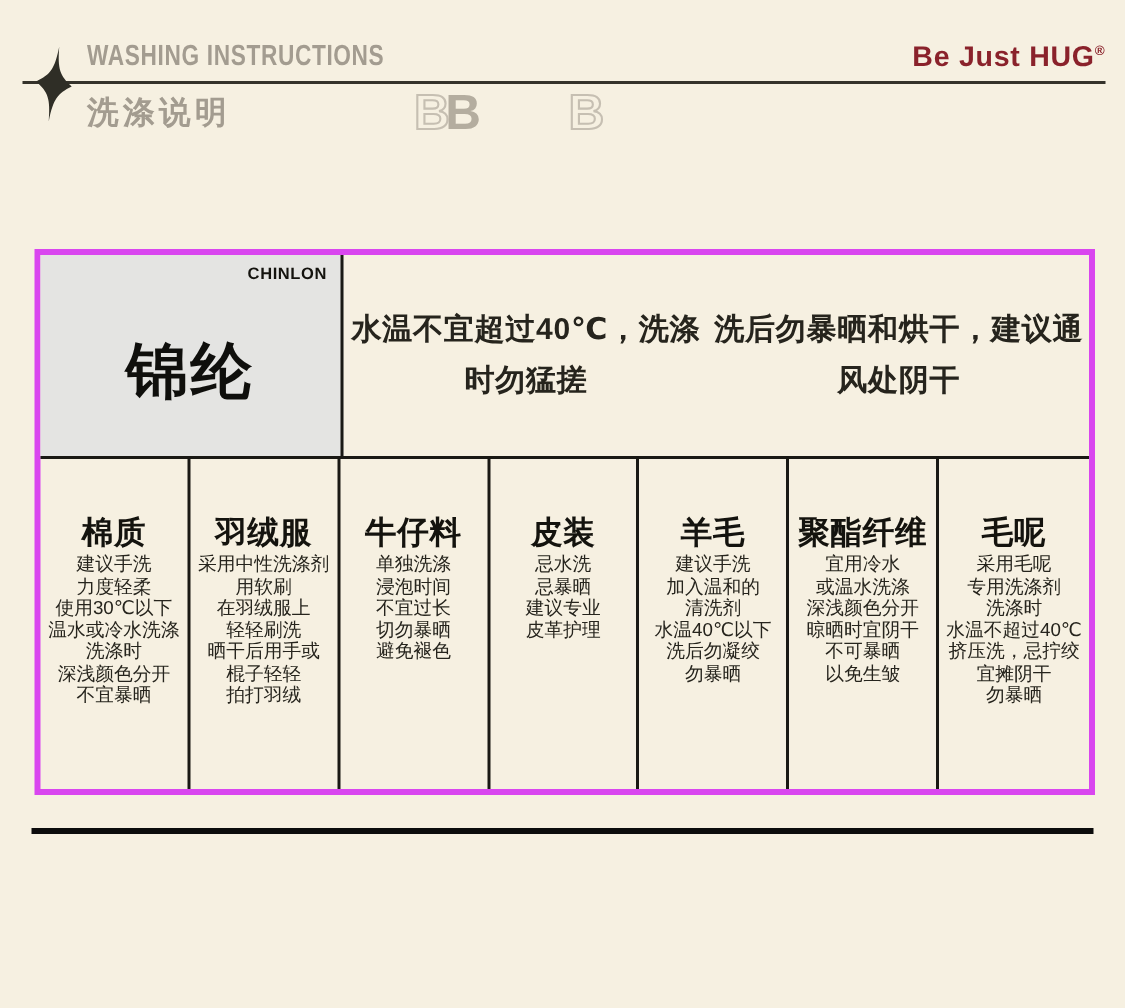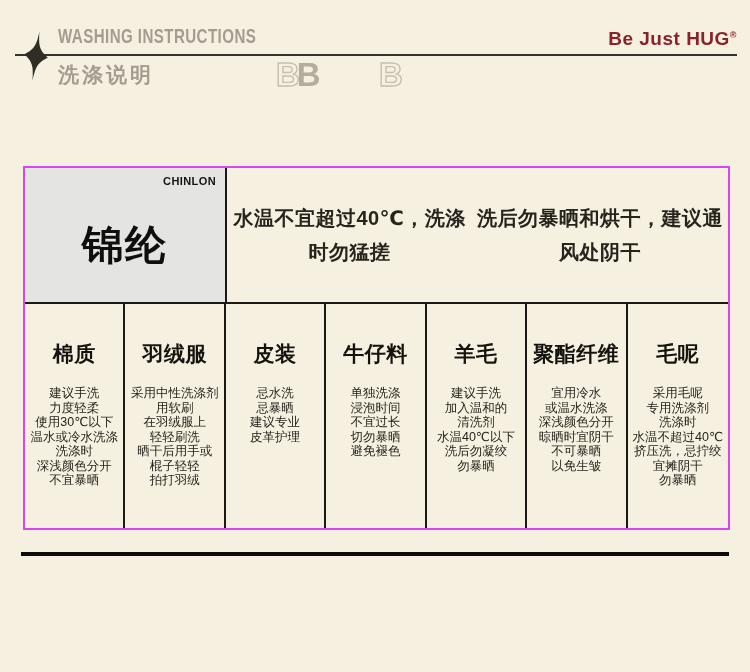--- a/index.html
+++ b/index.html
@@ -53,21 +53,21 @@
   .brand{
     position:absolute;right:13px;top:28px;
     font-size:19px;font-weight:800;color:#8a222b;
     letter-spacing:.5px;white-space:nowrap;
   }
   .brand sup{font-size:9px;font-weight:700;}
 
   
   .wash-table{
     position:absolute;left:23px;top:166px;width:707px;height:364px;
-    border:2px solid #d946ef;box-sizing:border-box;
+    border:4px solid #d946ef;box-sizing:border-box;
     display:flex;flex-direction:column;
   }
   .row1{
     height:136px;flex:0 0 136px;display:flex;
     border-bottom:2px solid #1a1914;box-sizing:border-box;
   }
   .cell-fabric{
     width:202px;flex:0 0 202px;background:#e4e4e2;
     border-right:2px solid #1a1914;box-sizing:border-box;
     position:relative;display:flex;align-items:center;justify-content:center;
@@ -89,21 +89,21 @@
   .row2{
     flex:1;display:grid;grid-template-columns:repeat(7,1fr);
   }
   .care-col{
     border-right:2px solid #1a1914;box-sizing:border-box;
     padding-top:38px;text-align:center;
   }
   .care-col:last-child{border-right:none;}
   .care-title{
     font-size:21px;font-weight:700;color:#14130e;
-    line-height:24px;margin-bottom:20px;letter-spacing:.5px;
+    line-height:24px;margin-bottom:1px;letter-spacing:.5px;
   }
   .care-line{
     font-size:12.5px;line-height:14.5px;color:#26241d;font-weight:500;
     white-space:nowrap;
   }
 
   .bottom-rule{
     position:absolute;left:21px;top:552px;width:708px;height:4px;
     background:#0c0c0c;
   }
@@ -161,37 +161,37 @@
             <div class="care-line">用软刷</div>
             <div class="care-line">在羽绒服上</div>
             <div class="care-line">轻轻刷洗</div>
             <div class="care-line">晒干后用手或</div>
             <div class="care-line">棍子轻轻</div>
             <div class="care-line">拍打羽绒</div>
           </div>
   </div>
 
   <div class="care-col">
-    <div class="care-title">皮装</div>
-    <div class="care-lines">
-            <div class="care-line">忌水洗</div>
-            <div class="care-line">忌暴晒</div>
-            <div class="care-line">建议专业</div>
-            <div class="care-line">皮革护理</div>
-          </div>
-  </div>
-
-  <div class="care-col">
     <div class="care-title">牛仔料</div>
     <div class="care-lines">
             <div class="care-line">单独洗涤</div>
             <div class="care-line">浸泡时间</div>
             <div class="care-line">不宜过长</div>
             <div class="care-line">切勿暴晒</div>
             <div class="care-line">避免褪色</div>
+          </div>
+  </div>
+
+  <div class="care-col">
+    <div class="care-title">皮装</div>
+    <div class="care-lines">
+            <div class="care-line">忌水洗</div>
+            <div class="care-line">忌暴晒</div>
+            <div class="care-line">建议专业</div>
+            <div class="care-line">皮革护理</div>
           </div>
   </div>
 
   <div class="care-col">
     <div class="care-title">羊毛</div>
     <div class="care-lines">
             <div class="care-line">建议手洗</div>
             <div class="care-line">加入温和的</div>
             <div class="care-line">清洗剂</div>
             <div class="care-line">水温40℃以下</div>

